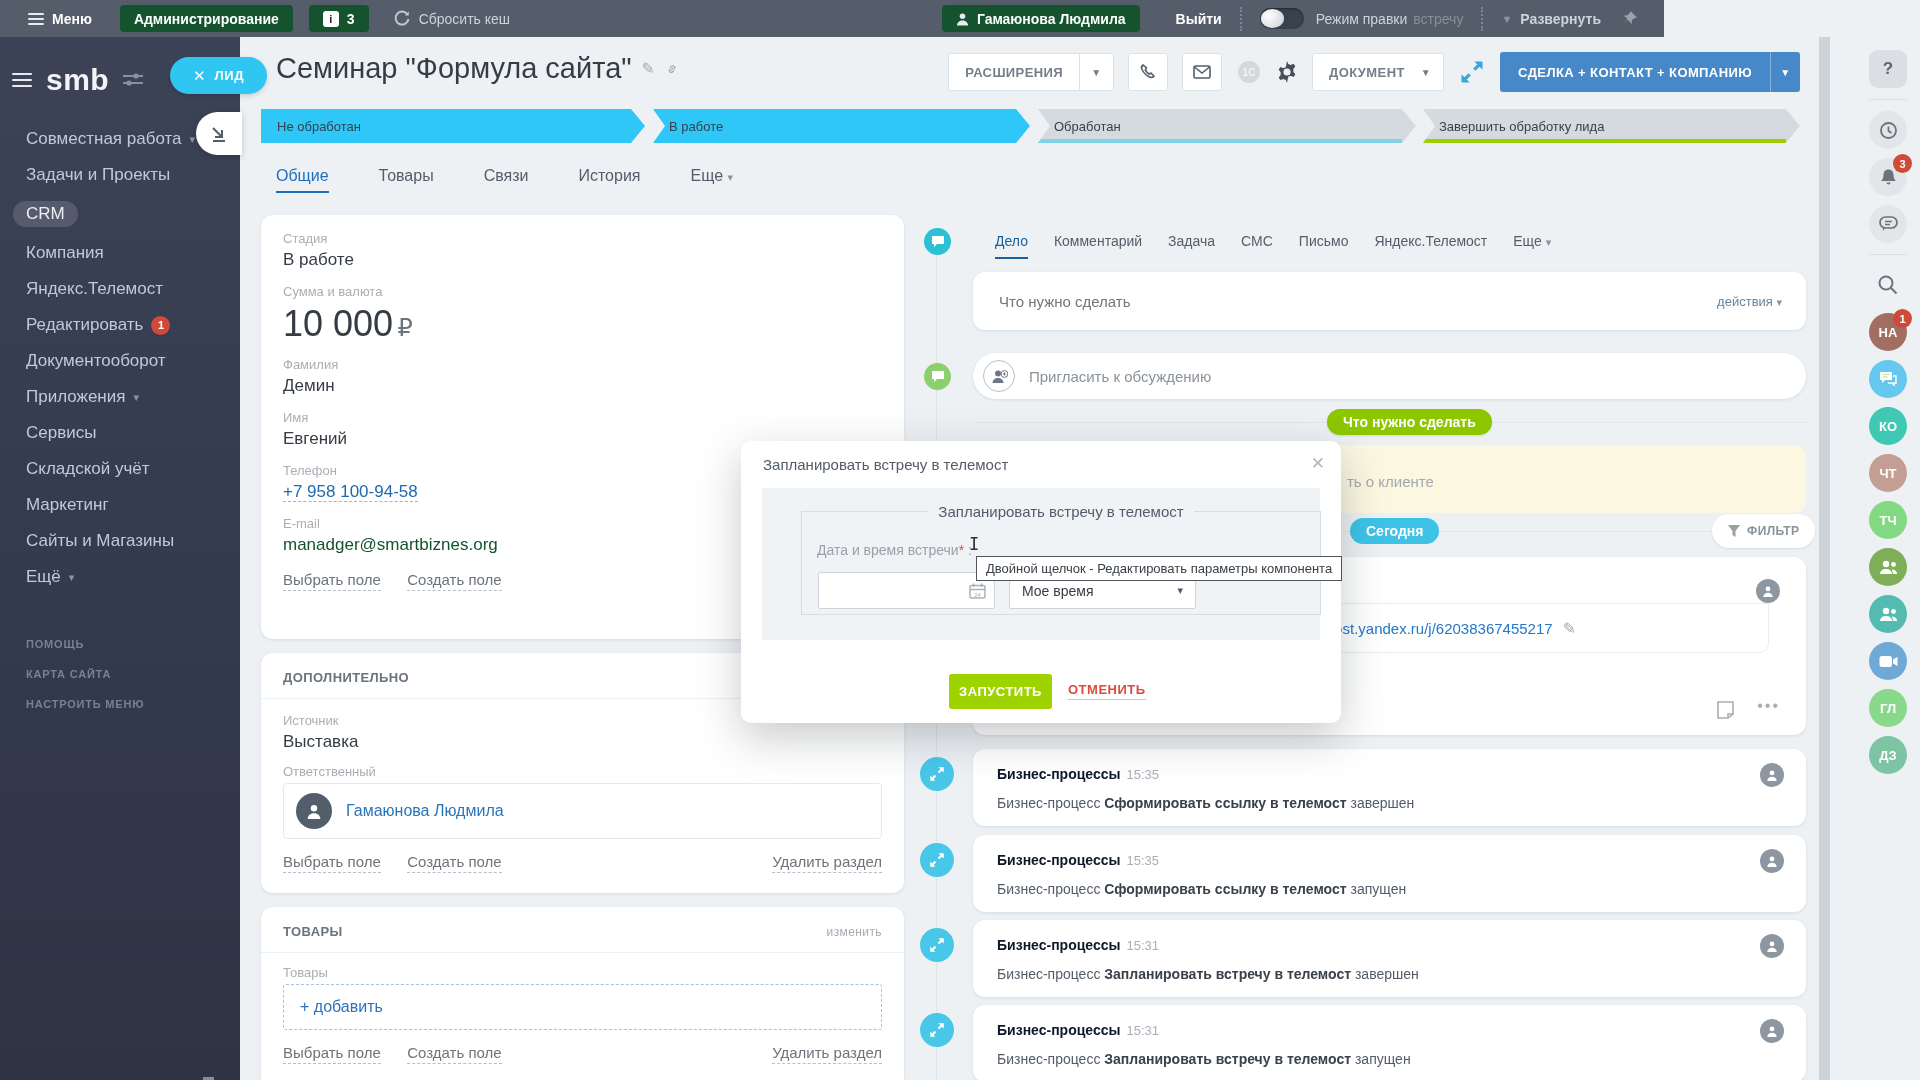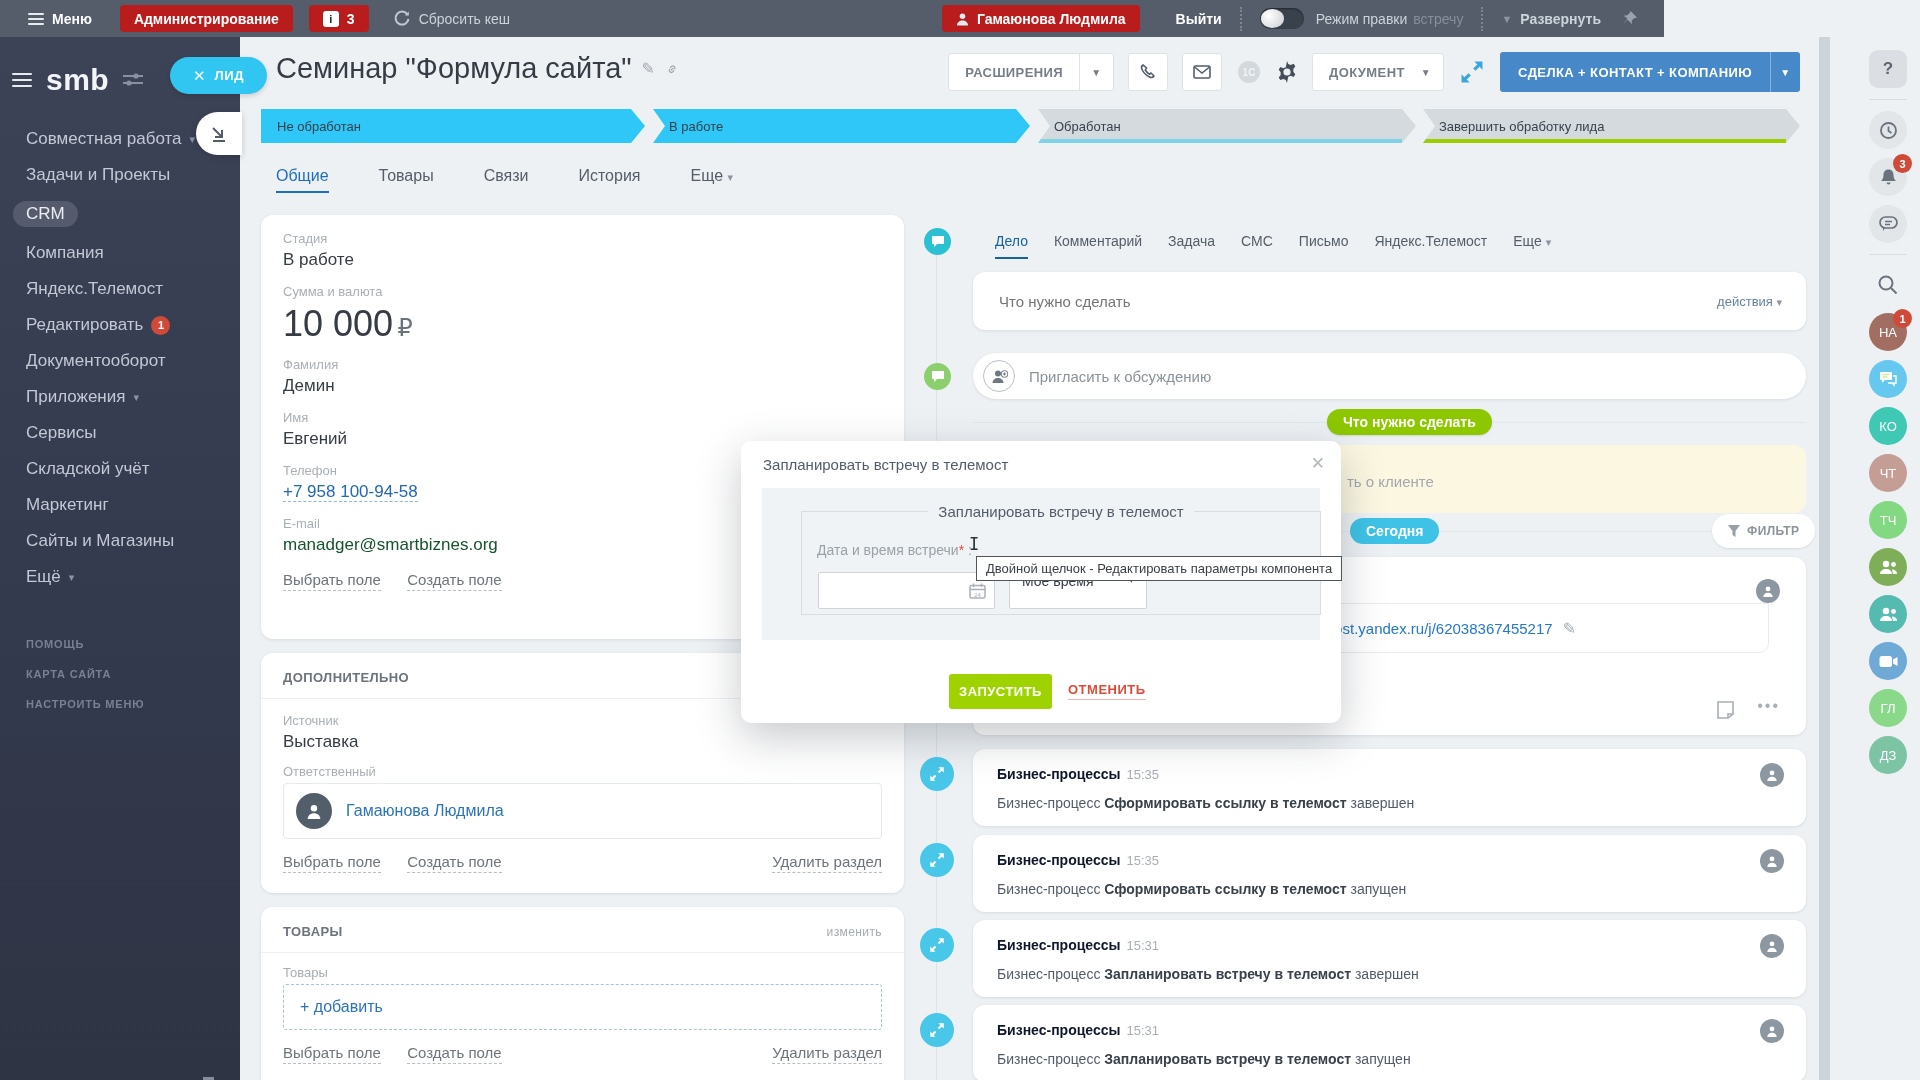--- a/index.html
+++ b/index.html
@@ -4,21 +4,21 @@
 <style>
   html,body{margin:0;padding:0;background:#9aa3ad;}
   *{box-sizing:border-box;font-family:"Liberation Sans","DejaVu Sans",sans-serif;}
   #screen{position:relative;width:1920px;height:1080px;background:#edf1f4;overflow:hidden;}
   .abs{position:absolute;}
   svg{display:block;}
 
   
   #topbar{position:absolute;left:0;top:0;width:1664px;height:37px;background:#545d69;display:flex;align-items:center;color:#fff;font-size:14px;z-index:60;}
   .tb-item{display:flex;align-items:center;gap:8px;}
-  .tb-dark{background:#b91c1c;border-radius:4px;color:#fff;display:flex;align-items:center;gap:8px;padding:12px 14px;height:27px;}
+  .tb-dark{background:#14532d;border-radius:4px;color:#fff;display:flex;align-items:center;gap:8px;padding:12px 14px;height:27px;}
   .tb-ghost{color:#cdd3da;}
   .burger{width:16px;height:12px;display:flex;flex-direction:column;justify-content:space-between;}
   .burger i{height:2px;background:#e8ebee;border-radius:1px;}
   .ibadge{width:16px;height:16px;background:#fff;border-radius:3px;color:#20262f;font-weight:bold;font-size:11px;display:flex;align-items:center;justify-content:center;}
   .toggle{width:44px;height:21px;border-radius:11px;background:#39414c;position:relative;box-shadow:inset 0 1px 2px rgba(0,0,0,.4);}
   .toggle .knob{position:absolute;left:1px;top:1px;width:23px;height:19px;border-radius:50%;background:radial-gradient(circle at 35% 35%,#fff,#c9ccd0);}
   .vdots{width:2px;height:24px;border-left:2px dotted #7d8693;margin:0 18px;}
 
   
   #sidebar{position:absolute;left:0;top:37px;width:240px;height:1043px;background:linear-gradient(180deg,#3d4357 0%,#343a4e 55%,#2e3443 100%);z-index:10;}
@@ -91,29 +91,29 @@
   #modal .m-close{position:absolute;right:16px;top:12px;color:#b4b9be;font-size:17px;}
   #modal .m-panel{position:absolute;left:21px;top:47px;width:558px;height:152px;background:#f0f3f5;}
   #modal fieldset{position:absolute;left:39px;top:15px;width:520px;height:112px;border:1px solid #d7dde1;margin:0;padding:0;}
   #modal legend{margin:0 auto;padding:0 10px;font-size:15px;color:#535c69;}
   .m-label{position:absolute;left:15px;top:22px;font-size:14px;color:#9aa1a8;}
   .m-label .req{color:#e0493c;}
   .cursor-ibeam{position:absolute;left:167px;top:14px;font-size:17px;color:#2b3138;font-family:"DejaVu Sans Mono",monospace;}
   .m-tooltip{position:absolute;left:174px;top:36px;background:#fff;border:1px solid #50565c;padding:4px 9px;font-size:13px;color:#3a4047;white-space:nowrap;z-index:5;}
   .m-date{position:absolute;left:16px;top:52px;width:177px;height:37px;border:1px solid #ced4d9;border-radius:2px;background:#fff;display:flex;align-items:center;justify-content:flex-end;padding-right:8px;}
   .m-date input{border:none;outline:none;width:130px;height:30px;font-size:14px;}
-  .m-select{position:absolute;left:207px;top:52px;width:138px;height:37px;border:1px solid #ced4d9;border-radius:2px;background:#fff;display:flex;align-items:flex-start;justify-content:space-between;padding:0 12px;font-size:14px;color:#363c45;}
+  .m-select{position:absolute;left:207px;top:52px;width:187px;height:37px;border:1px solid #ced4d9;border-radius:2px;background:#fff;display:flex;align-items:center;justify-content:space-between;padding:0 12px;font-size:14px;color:#363c45;}
   .m-run{position:absolute;left:208px;top:233px;width:103px;height:35px;background:#9fd300;border:none;border-radius:3px;color:#fff;font-size:13px;font-weight:bold;letter-spacing:.5px;}
   .m-cancel{position:absolute;left:327px;top:241px;color:#dd4b39;font-size:13px;font-weight:bold;letter-spacing:.5px;border-bottom:1px solid #f0b7ae;padding-bottom:2px;}
 
   
   #rail{position:absolute;right:8px;top:50px;width:48px;display:flex;flex-direction:column;align-items:center;gap:9px;z-index:20;}
   .rail-circ{width:38px;height:38px;border-radius:50%;display:flex;align-items:center;justify-content:center;position:relative;}
   .rail-gray{background:#e2e6e9;}
-  .rail-init{color:#fff;font-size:13px;font-weight:normal;}
+  .rail-init{color:#fff;font-size:13px;font-weight:bold;}
   .rail-badge{position:absolute;top:-4px;right:-5px;}
   .rail-div{width:38px;height:1px;background:#d9dee2;margin:2px 0;}
   #scrollstrip{position:absolute;right:90px;top:37px;width:11px;height:1043px;background:#cdd4d9;z-index:5;}
   .muted{color:#a3a9ae;}
 </style>
 </head>
 <body>
 
 <div id="screen">
 

